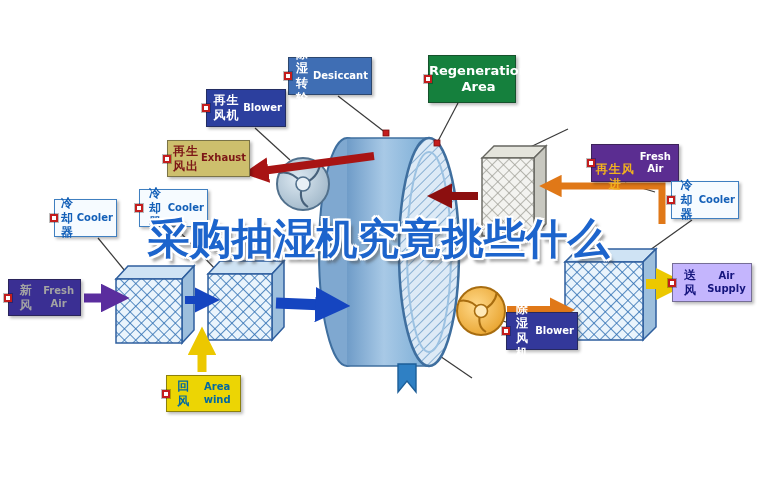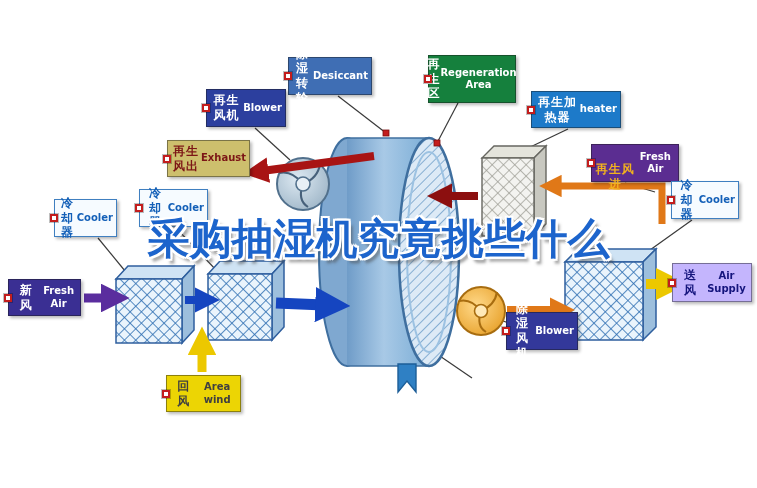--- a/index.html
+++ b/index.html
@@ -8,21 +8,21 @@
   .layer { position:absolute; left:0; top:0; }
   .label {
     position:absolute; z-index:5;
     display:flex; flex-direction:row; align-items:center; justify-content:center;
     text-align:center; font-weight:bold; line-height:1.22; padding:10px 3px;
     border:1px solid rgba(25,25,25,.45);
     box-shadow:2px 2px 3px rgba(0,0,0,.28);
   }
   .label .zh { font-size:12px; letter-spacing:1px; }
   .label .en { font-size:10px; letter-spacing:0; }
-  .label.small-en .en { font-size:10px; }
+  .label.small-en .en { font-size:13px; }
   .chip {
     position:absolute; left:-5px; top:50%; transform:translateY(-50%);
     width:8px; height:8px; background:#fff; border:2px solid #c31d1d;
     box-shadow:0 0 0 1px rgba(0,0,0,.25);
   }
   .cooler { border:1px solid #3f7fc0 !important; }
   .fresh-in .zh { color:#f2b21e;margin-top:28px; }
   .title {
     position:absolute; left:50%; top:211px; transform:translateX(-50%);
     z-index:10; font-size:42px; font-weight:bold; color:#1c64cc; white-space:nowrap;
@@ -178,25 +178,20 @@
     <span class="zh">再生区</span>
     <span class="en">Regeneration Area</span>
   </div>
 
   <div class="label" style="left:206px;top:89px;width:80px;height:38px;background:#2c3f9e;color:#fff;">
     <span class="chip"></span>
     <span class="zh">再生风机</span>
     <span class="en">Blower</span>
   </div>
 
-  <div class="label" style="left:531px;top:91px;width:90px;height:37px;background:#1d7ac9;color:#fff;">
-    <span class="chip"></span>
-    <span class="zh">再生加热器</span>
-    <span class="en">heater</span>
-  </div>
 
   <div class="label" style="left:167px;top:140px;width:83px;height:37px;background:#cdbf6d;color:#7c1616;">
     <span class="chip"></span>
     <span class="zh">再生风出</span>
     <span class="en">Exhaust</span>
   </div>
 
   <div class="label fresh-in" style="left:591px;top:144px;width:88px;height:38px;background:#5b2d91;color:#fff;">
     <span class="chip"></span>
     <span class="zh">再生风进</span>
@@ -214,33 +209,33 @@
     <span class="zh">冷却器</span>
     <span class="en">Cooler</span>
   </div>
 
   <div class="label cooler" style="left:671px;top:181px;width:68px;height:38px;background:#f6fbff;color:#1460b8;">
     <span class="chip"></span>
     <span class="zh">冷却器</span>
     <span class="en">Cooler</span>
   </div>
 
-  <div class="label" style="left:8px;top:279px;width:73px;height:37px;background:#3a2f93;color:#ffffff;">
+  <div class="label" style="left:8px;top:279px;width:73px;height:37px;background:#3a2f93;color:#a3a3a3;">
     <span class="chip"></span>
     <span class="zh">新　风</span>
     <span class="en">Fresh Air</span>
   </div>
 
   <div class="label" style="left:672px;top:263px;width:80px;height:39px;background:#c4b5fd;color:#15157d;">
     <span class="chip"></span>
     <span class="zh">送　风</span>
     <span class="en">Air Supply</span>
   </div>
 
-  <div class="label" style="left:166px;top:375px;width:75px;height:37px;background:#ecd504;color:#404040;">
+  <div class="label" style="left:166px;top:375px;width:75px;height:37px;background:#ecd504;color:#0369a1;">
     <span class="chip"></span>
     <span class="zh">回　风</span>
     <span class="en">Area wind</span>
   </div>
 
   <div class="label" style="left:506px;top:312px;width:72px;height:38px;background:#33389a;color:#fff;">
     <span class="chip"></span>
     <span class="zh">除湿风机</span>
     <span class="en">Blower</span>
   </div>

